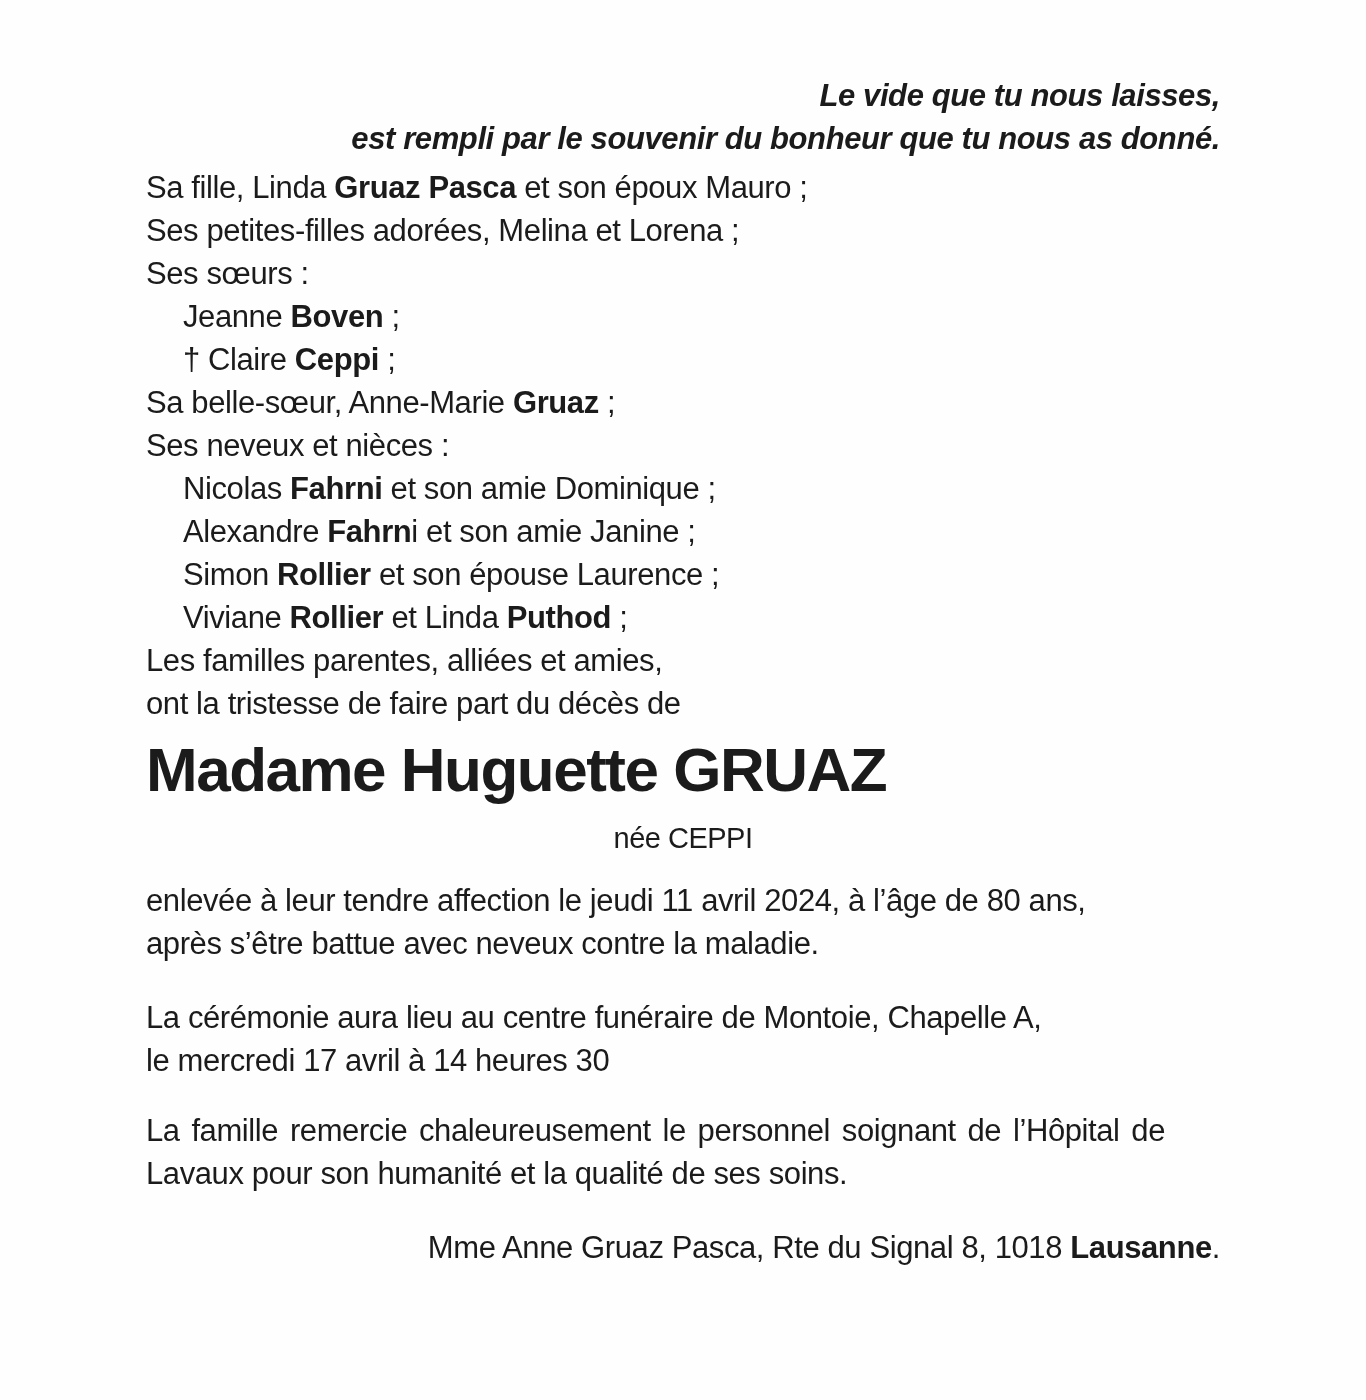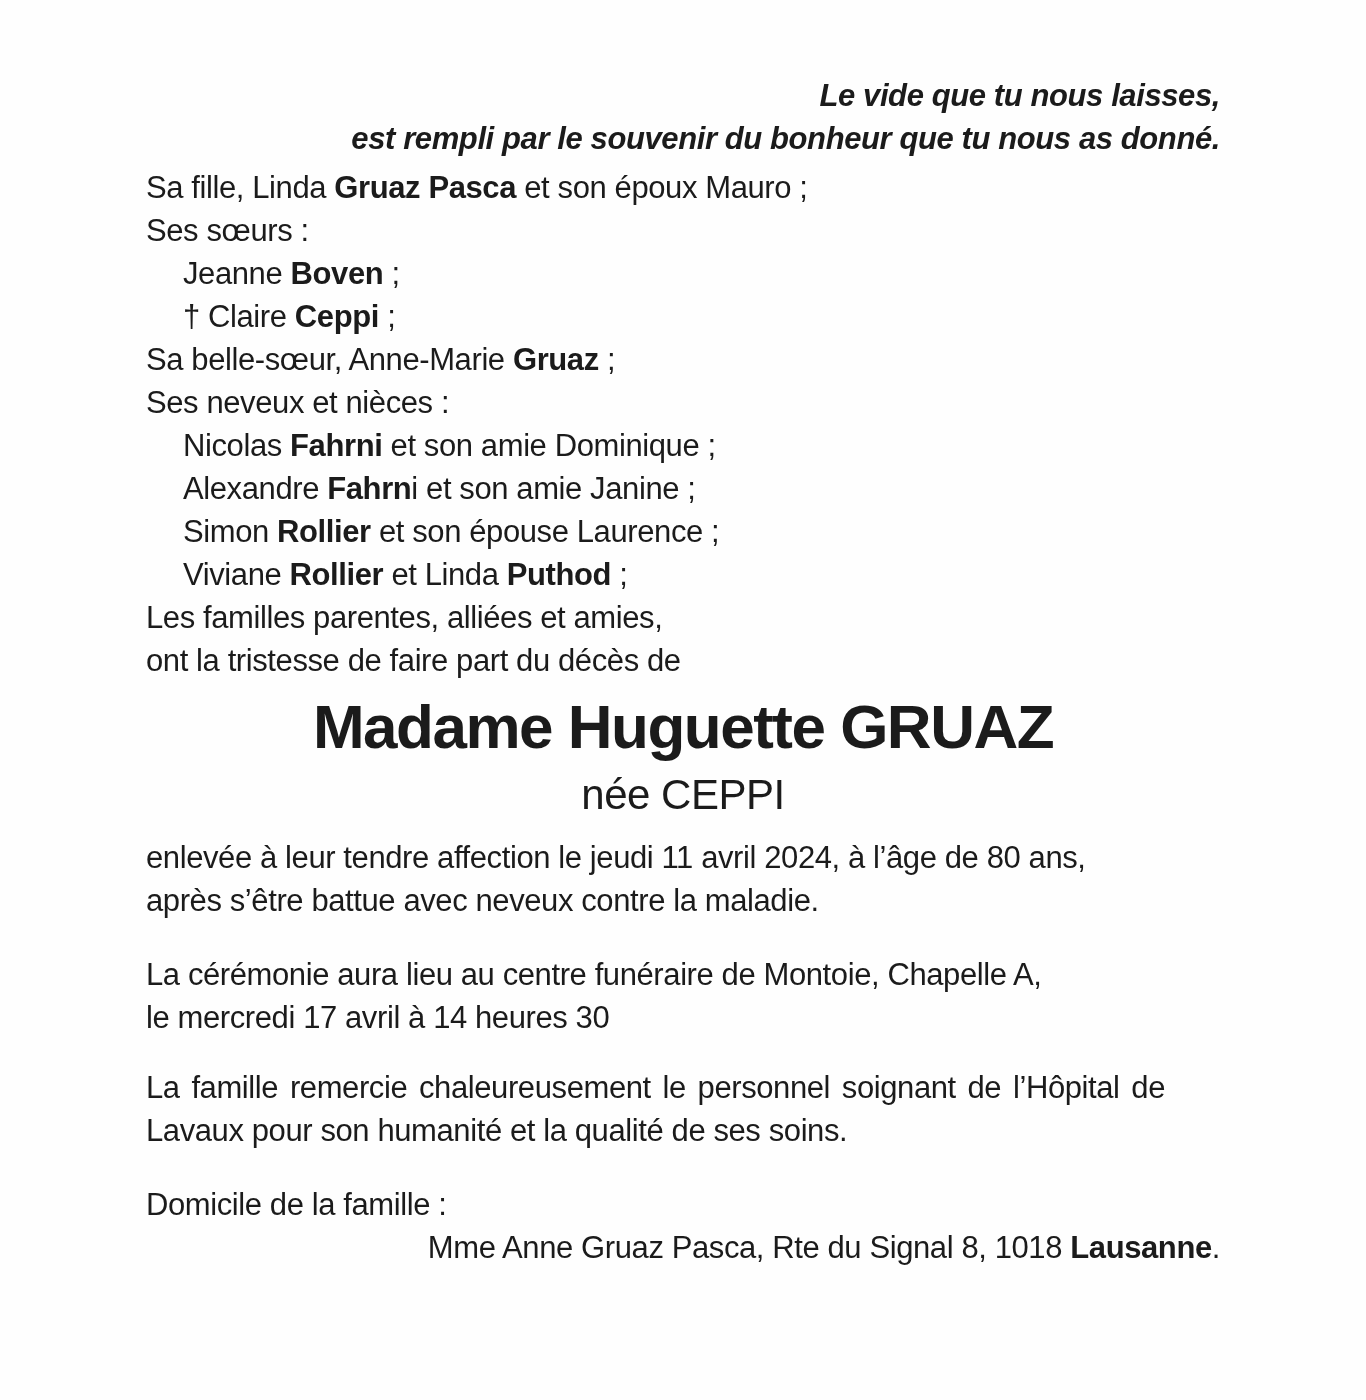--- a/index.html
+++ b/index.html
@@ -35,30 +35,30 @@
     white-space: pre;
   }
   .line.indent {
     padding-left: 37px;
   }
   b {
     font-weight: 700;
   }
   .title {
     margin: 4px 0 0 0;
-    text-align: center;
+    text-align: left;
     font-size: 62px;
     font-weight: 700;
     letter-spacing: -1.5px;
     line-height: 82px;
   }
   .maiden {
     margin: 0;
     text-align: center;
-    font-size: 42px;
+    font-size: 29px;
     letter-spacing: -0.5px;
     line-height: 54px;
   }
   .para { margin: 0; }
   .para.death    { margin-top: 14px; }
   .para.ceremony { margin-top: 31px; }
   .para.thanks   { margin-top: 27px; }
   .para.domicile { margin-top: 31px; }
   .para.thanks .line.stretch {
     word-spacing: 3.5px;
@@ -74,20 +74,21 @@
 
 <div class="sheet">
 
   <div class="epigraph">
     <div class="line">Le vide que tu nous laisses,</div>
     <div class="line">est rempli par le souvenir du bonheur que tu nous as donné.</div>
   </div>
 
   <div class="family">
       <div class="line"><span>Sa fille, Linda </span><b>Gruaz Pasca</b><span> et son époux Mauro ;</span></div>
+      <div class="line"><span>Ses petites-filles adorées, Melina et Lorena ;</span></div>
       <div class="line"><span>Ses sœurs :</span></div>
       <div class="line indent"><span>Jeanne </span><b>Boven</b><span> ;</span></div>
       <div class="line indent"><span>† Claire </span><b>Ceppi</b><span> ;</span></div>
       <div class="line"><span>Sa belle-sœur, Anne-Marie </span><b>Gruaz</b><span> ;</span></div>
       <div class="line"><span>Ses neveux et nièces :</span></div>
       <div class="line indent"><span>Nicolas </span><b>Fahrni</b><span> et son amie Dominique ;</span></div>
       <div class="line indent"><span>Alexandre </span><b>Fahrn</b><span>i et son amie Janine ;</span></div>
       <div class="line indent"><span>Simon </span><b>Rollier</b><span> et son épouse Laurence ;</span></div>
       <div class="line indent"><span>Viviane </span><b>Rollier</b><span> et Linda </span><b>Puthod</b><span> ;</span></div>
       <div class="line"><span>Les familles parentes, alliées et amies,</span></div>
@@ -106,17 +107,16 @@
       <div class="line">La cérémonie aura lieu au centre funéraire de Montoie, Chapelle A,</div>
       <div class="line">le mercredi 17 avril à 14 heures 30</div>
     </div>
 
   <div class="para thanks">
       <div class="line stretch">La famille remercie chaleureusement le personnel soignant de l’Hôpital de</div>
       <div class="line">Lavaux pour son humanité et la qualité de ses soins.</div>
     </div>
 
   <div class="para domicile">
-    <div class="line">Domicile de la famille :</div>
     <div class="address-line"><span>Mme Anne Gruaz Pasca, Rte du Signal 8, 1018 </span><b>Lausanne</b><span>.</span></div>
   </div>
 
 </div>
 
 </body></html>

